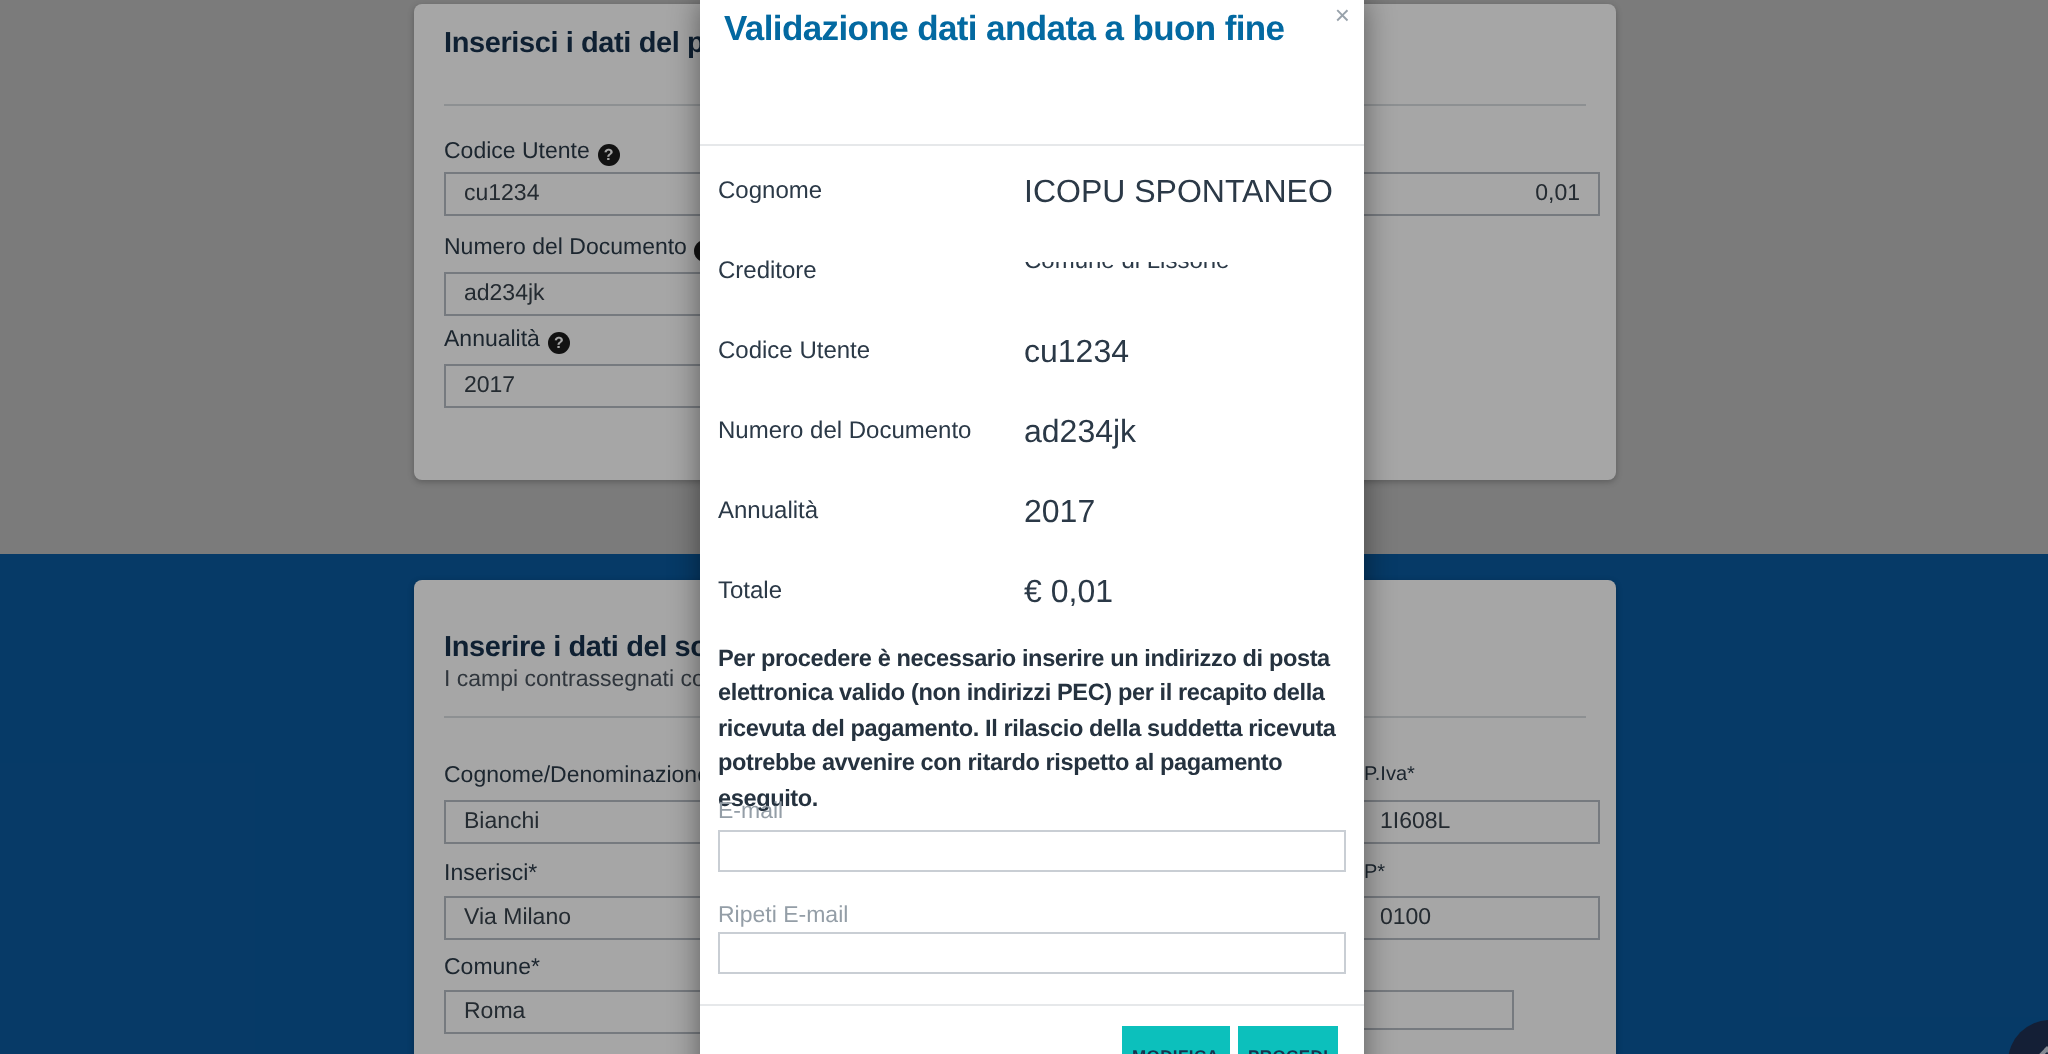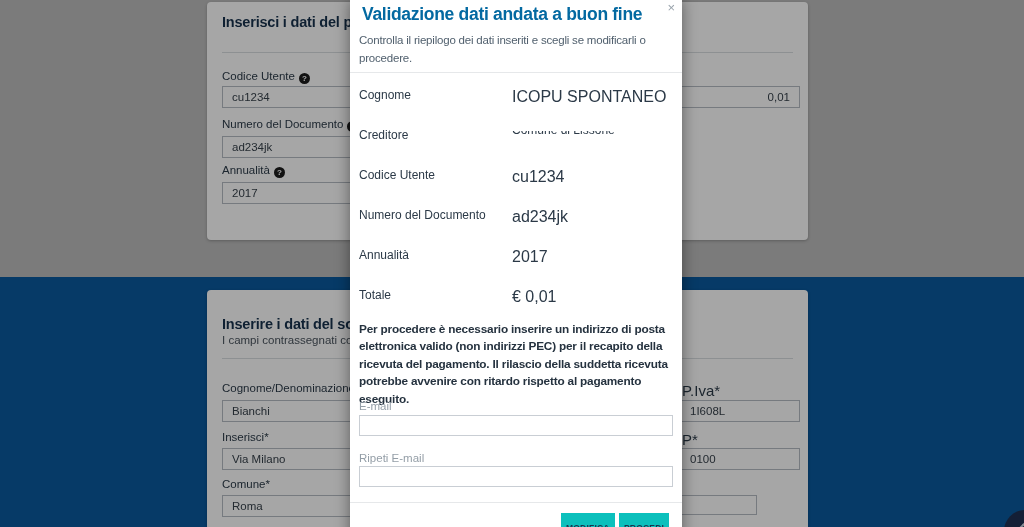--- a/index.html
+++ b/index.html
@@ -13,21 +13,21 @@
   .card-bottom { left:207px; top:290px; width:601px; height:270px; }
   .card-title { position:absolute; left:15px; font-size:14.5px; font-weight:bold; color:#17324d; letter-spacing:-0.2px; white-space:nowrap; overflow:hidden; max-width:570px; }
   .card-sub { position:absolute; left:15px; font-size:11.5px; color:#4a545e; white-space:nowrap; }
   .card-div { position:absolute; left:15px; right:15px; border-top:1px solid #d9dde1; }
   .bg-label { position:absolute; font-size:11.5px; color:#2c3b49; white-space:nowrap; }
   .help { display:inline-block; width:11px; height:11px; margin-left:4px; border-radius:50%; background:#1c1c1c; color:#fff; font-size:8px; font-weight:bold; line-height:11px; text-align:center; vertical-align:-1px; }
   .bg-input { position:absolute; height:22px; border:1px solid #b6bcc3; background:#fff; font-family:"Liberation Sans",sans-serif; font-size:11.5px; color:#38424c; padding:0 9px; outline:none; }
   .w-left { left:15px; width:280px; }
   .w-right { left:310px; width:283px; }
   .amount { text-align:right; }
-  .frag-label { position:absolute; font-size:15px; color:#2c3b49; white-space:nowrap; }
+  .frag-label { position:absolute; font-size:10px; color:#2c3b49; white-space:nowrap; }
   .pad-deep { padding-left:172px; }
 
   
   .scrolltop { position:absolute; left:1004px; top:510px; width:42px; height:42px; border-radius:50%; background:#1f3153; z-index:5; }
   .scrolltop .chev { position:absolute; left:15px; top:15px; width:9px; height:9px; border-top:2px solid #cdd5e2; border-right:2px solid #cdd5e2; transform:rotate(-45deg); }
 
   
   .overlay { position:absolute; left:0; top:0; width:1024px; height:527px; background:rgba(0,0,0,0.35); z-index:10; }
 
   
@@ -93,21 +93,20 @@
 
   <div class="scrolltop">
     <span class="chev"></span>
   </div>
 
   <div class="overlay"></div>
 
   <div class="modal">
     <span class="m-close">×</span>
     <div class="m-title">Validazione dati andata a buon fine</div>
-    <div class="m-sub">Controlla il riepilogo dei dati inseriti e scegli se modificarli o procedere.</div>
     <div class="m-div" style="top:72px"></div>
 
     <div class="m-row-label" style="top:88px">Cognome</div>
     <div class="m-row-value" style="top:88px">ICOPU SPONTANEO</div>
 
     <div class="m-row-label" style="top:128px">Creditore</div>
     <div class="clipbox" style="top:131px">
         <span>Comune di Lissone</span>
       </div>
 

